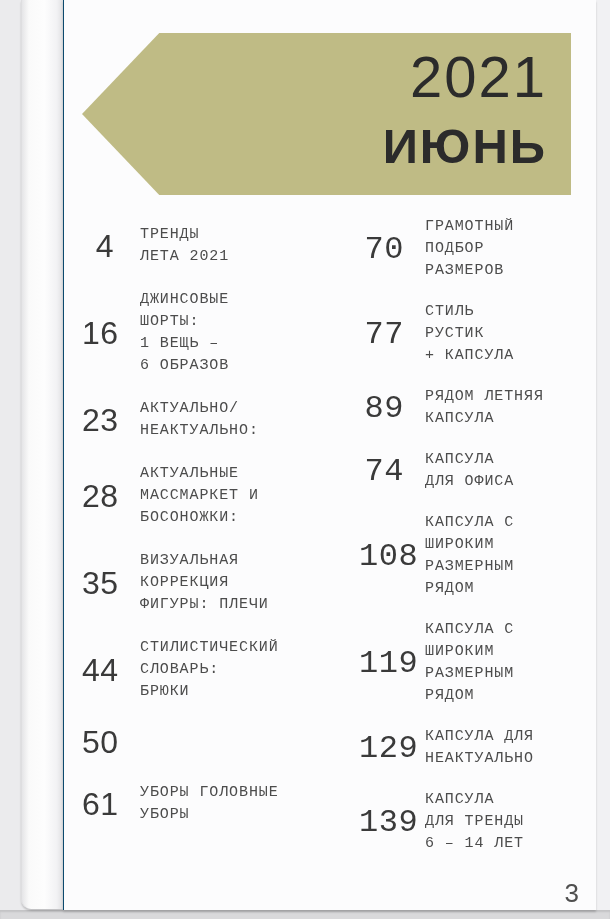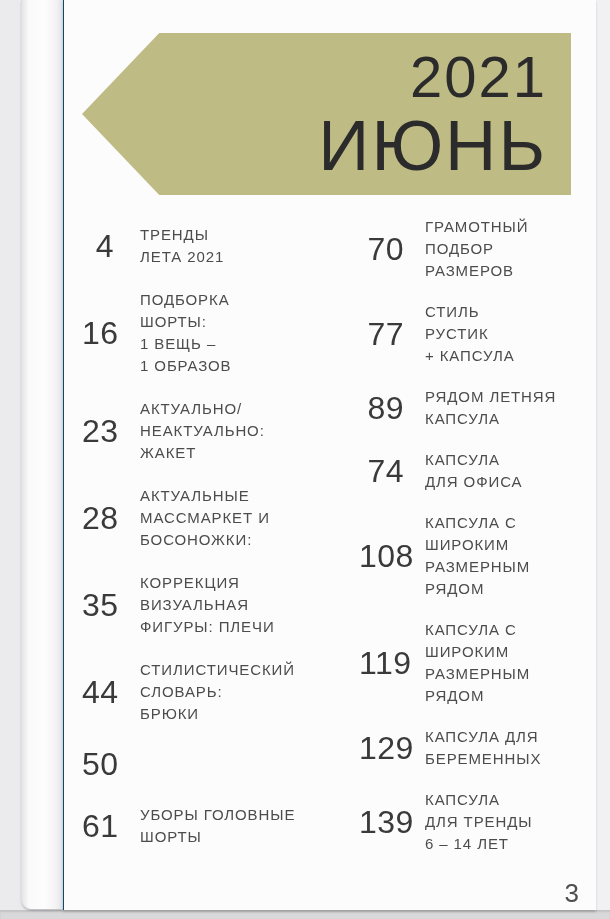--- a/index.html
+++ b/index.html
@@ -34,35 +34,35 @@
   
   .banner{
     position:absolute;left:18px;top:33px;width:489px;height:162px;
     clip-path:polygon(0 50%,15.8% 0,100% 0,100% 100%,15.8% 100%);
   }
   .banner-text{
     position:absolute;right:24px;top:50%;transform:translateY(-50%);
     text-align:right;color:#2b2b2b;font-weight:300;
   }
   .banner-year{font-size:58px;line-height:64px;letter-spacing:2px;}
-  .banner-month{font-size:71px;line-height:74px;letter-spacing:2px;}
+  .banner-month{font-size:49px;line-height:74px;letter-spacing:2px;font-weight:bold;}
   
   .toc-col{position:absolute;}
   .toc-col-left{left:18px;top:224px;width:250px;}
   .toc-col-right{left:295px;top:216px;width:255px;}
   .toc-entry{display:flex;align-items:center;}
   .toc-col-left .toc-entry{margin-bottom:21px;}
   .toc-col-right .toc-entry{margin-bottom:19px;}
   .toc-num{
     flex:none;text-align:right;
     font-size:32px;font-weight:300;color:#3a3a3a;letter-spacing:.5px;
   }
   .toc-col-left .toc-num{width:32px;margin-right:26px;}
-  .toc-col-right .toc-num{width:45px;margin-right:21px;}
-  .toc-lines{flex:none;}
+  .toc-col-right .toc-num{width:45px;margin-right:21px;font-family:Liberation Mono, monospace;}
+  .toc-lines{flex:none;font-family:Liberation Mono, monospace;}
   .toc-line{
     font-size:15px;line-height:22px;letter-spacing:.9px;
     color:#4c4c4c;white-space:nowrap;
   }
   .page-num{
     position:absolute;right:17px;bottom:1px;
     font-size:26px;font-weight:300;color:#4f4f4f;
   }
 </style>
 </head>
@@ -85,66 +85,65 @@
       <div class="toc-entry">
     <div class="toc-num">4</div>
     <div class="toc-lines">
           <div class="toc-line">ТРЕНДЫ</div>
           <div class="toc-line">ЛЕТА 2021</div>
         </div>
   </div>
       <div class="toc-entry">
     <div class="toc-num">16</div>
     <div class="toc-lines">
-          <div class="toc-line">ПОДБОРКА</div>
+          <div class="toc-line">ДЖИНСОВЫЕ</div>
           <div class="toc-line">ШОРТЫ:</div>
           <div class="toc-line">1 ВЕЩЬ –</div>
-          <div class="toc-line">1 ОБРАЗОВ</div>
+          <div class="toc-line">6 ОБРАЗОВ</div>
         </div>
   </div>
       <div class="toc-entry">
     <div class="toc-num">23</div>
     <div class="toc-lines">
           <div class="toc-line">АКТУАЛЬНО/</div>
           <div class="toc-line">НЕАКТУАЛЬНО:</div>
-          <div class="toc-line">ЖАКЕТ</div>
         </div>
   </div>
       <div class="toc-entry">
     <div class="toc-num">28</div>
     <div class="toc-lines">
           <div class="toc-line">АКТУАЛЬНЫЕ</div>
           <div class="toc-line">МАССМАРКЕТ И</div>
           <div class="toc-line">БОСОНОЖКИ:</div>
         </div>
   </div>
       <div class="toc-entry">
     <div class="toc-num">35</div>
     <div class="toc-lines">
+          <div class="toc-line">ВИЗУАЛЬНАЯ</div>
           <div class="toc-line">КОРРЕКЦИЯ</div>
-          <div class="toc-line">ВИЗУАЛЬНАЯ</div>
           <div class="toc-line">ФИГУРЫ: ПЛЕЧИ</div>
         </div>
   </div>
       <div class="toc-entry">
     <div class="toc-num">44</div>
     <div class="toc-lines">
           <div class="toc-line">СТИЛИСТИЧЕСКИЙ</div>
           <div class="toc-line">СЛОВАРЬ:</div>
           <div class="toc-line">БРЮКИ</div>
         </div>
   </div>
       <div class="toc-entry">
     <div class="toc-num">50</div>
   </div>
       <div class="toc-entry">
     <div class="toc-num">61</div>
     <div class="toc-lines">
           <div class="toc-line">УБОРЫ ГОЛОВНЫЕ</div>
-          <div class="toc-line">ШОРТЫ</div>
+          <div class="toc-line">УБОРЫ</div>
         </div>
   </div>
     </div>
   <div class="toc-col toc-col-right">
       <div class="toc-entry">
     <div class="toc-num">70</div>
     <div class="toc-lines">
           <div class="toc-line">ГРАМОТНЫЙ</div>
           <div class="toc-line">ПОДБОР</div>
           <div class="toc-line">РАЗМЕРОВ</div>
@@ -187,21 +186,21 @@
           <div class="toc-line">КАПСУЛА С</div>
           <div class="toc-line">ШИРОКИМ</div>
           <div class="toc-line">РАЗМЕРНЫМ</div>
           <div class="toc-line">РЯДОМ</div>
         </div>
   </div>
       <div class="toc-entry">
     <div class="toc-num">129</div>
     <div class="toc-lines">
           <div class="toc-line">КАПСУЛА ДЛЯ</div>
-          <div class="toc-line">БЕРЕМЕННЫХ</div>
+          <div class="toc-line">НЕАКТУАЛЬНО</div>
         </div>
   </div>
       <div class="toc-entry">
     <div class="toc-num">139</div>
     <div class="toc-lines">
           <div class="toc-line">КАПСУЛА</div>
           <div class="toc-line">ДЛЯ ТРЕНДЫ</div>
           <div class="toc-line">6 – 14 ЛЕТ</div>
         </div>
   </div>

